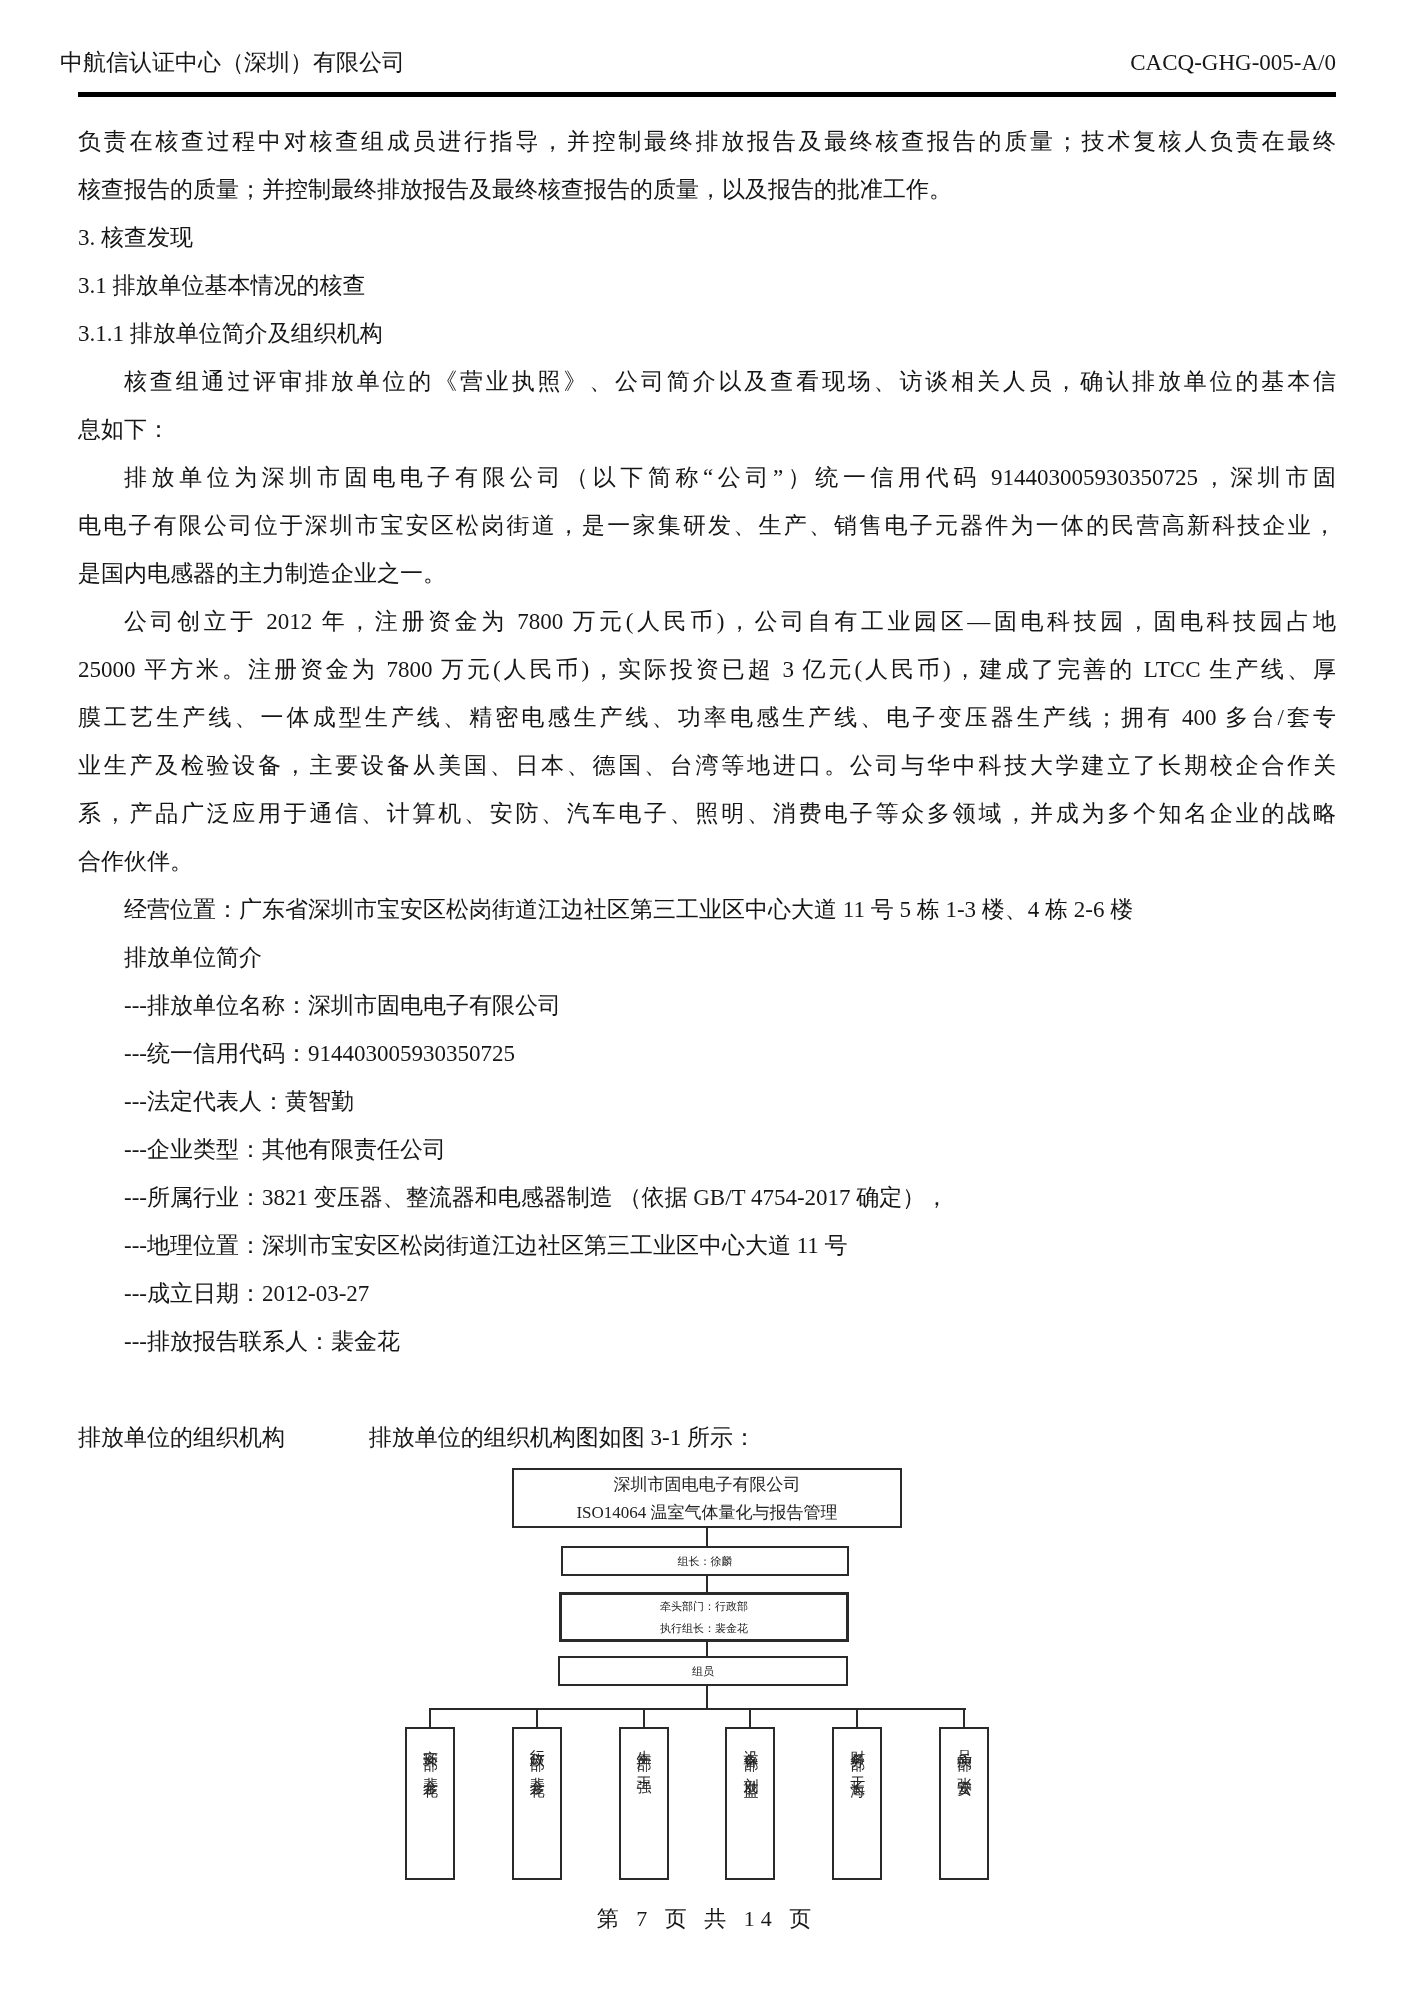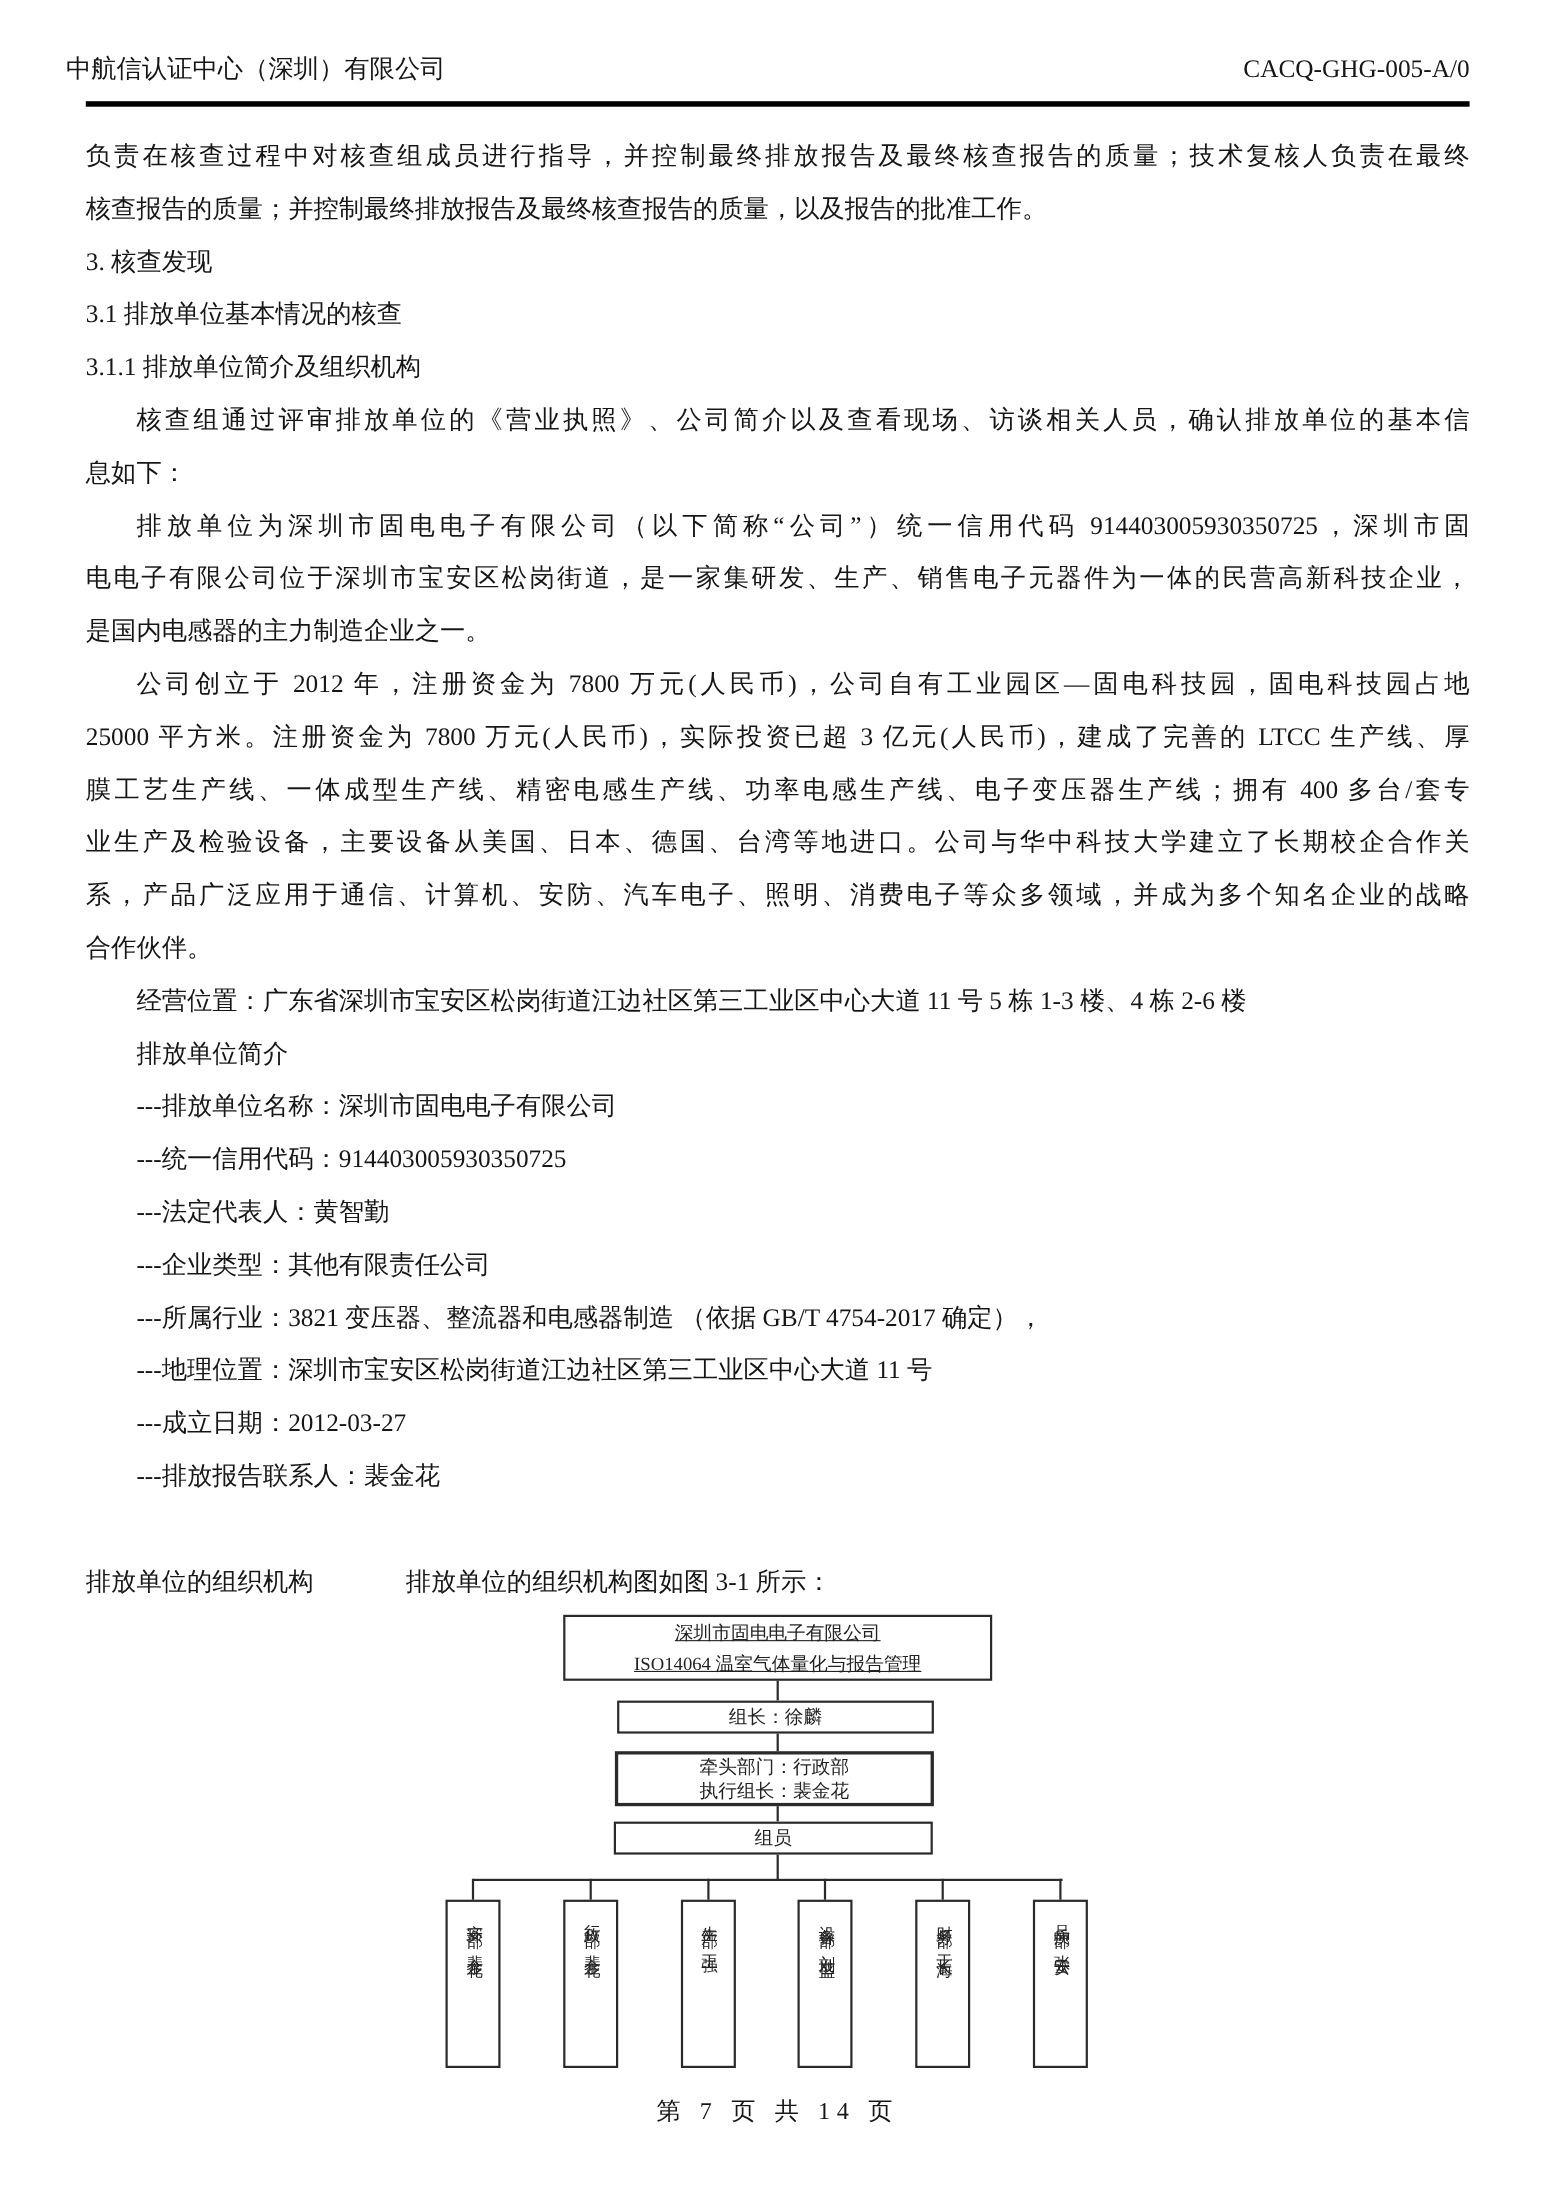--- a/index.html
+++ b/index.html
@@ -52,28 +52,27 @@
     white-space: nowrap;
   }
   .org-caption .cap-right { margin-left: 78px; }
 
   
   .cbox {
     position: absolute;
     border: 2px solid #2a2a2a;
     background: #fff;
     text-align: center;
-    font-size: 17px;
+    font-size: 11px;
     color: #222;
   }
   .root-box {
     left: 512px; top: 1468px; width: 390px; height: 60px;
     display: flex; flex-direction: column; justify-content: center; gap: 5px;
     font-size: 17px;
-    text-decoration: underline;
   }
   .leader-box {
     left: 561px; top: 1546px; width: 288px; height: 30px;
     line-height: 26px;
   }
   .lead-box {
     left: 559px; top: 1592px; width: 290px; height: 50px;
     border-width: 3px;
     display: flex; flex-direction: column; justify-content: center; gap: 1px;
     line-height: 21px;

